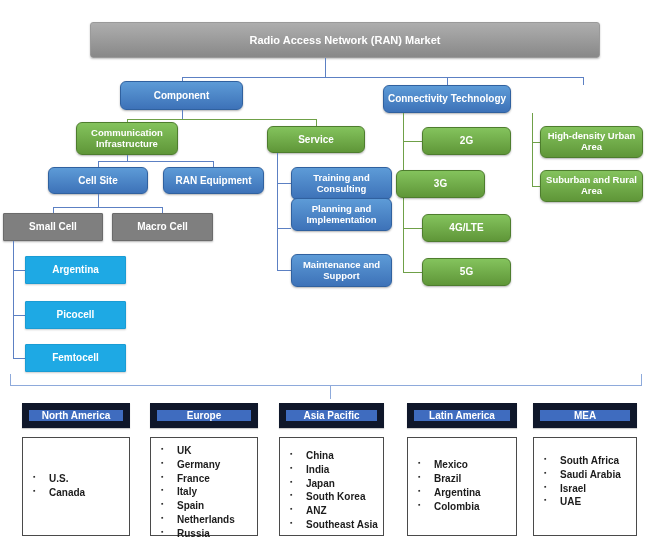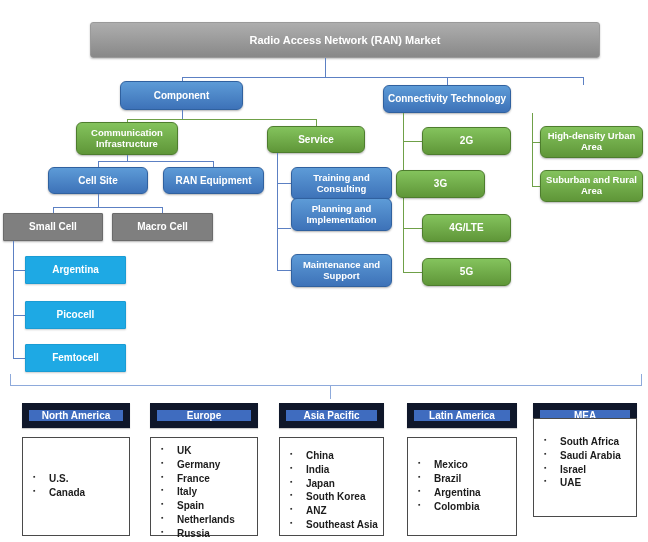--- a/index.html
+++ b/index.html
@@ -178,21 +178,21 @@
       </ul>
   </div>
   <div class="region-list v-center" style="left:407px;top:437px;width:110px;height:99px;">
     <ul>
         <li>Mexico</li>
         <li>Brazil</li>
         <li>Argentina</li>
         <li>Colombia</li>
       </ul>
   </div>
-  <div class="region-list pt-lg" style="left:533px;top:418px;width:104px;height:99px;">
+  <div class="region-list pt-lg" style="left:533px;top:437px;width:104px;height:99px;">
     <ul>
         <li>South Africa</li>
         <li>Saudi Arabia</li>
         <li>Israel</li>
         <li>UAE</li>
       </ul>
   </div>
 
 </div>
 

